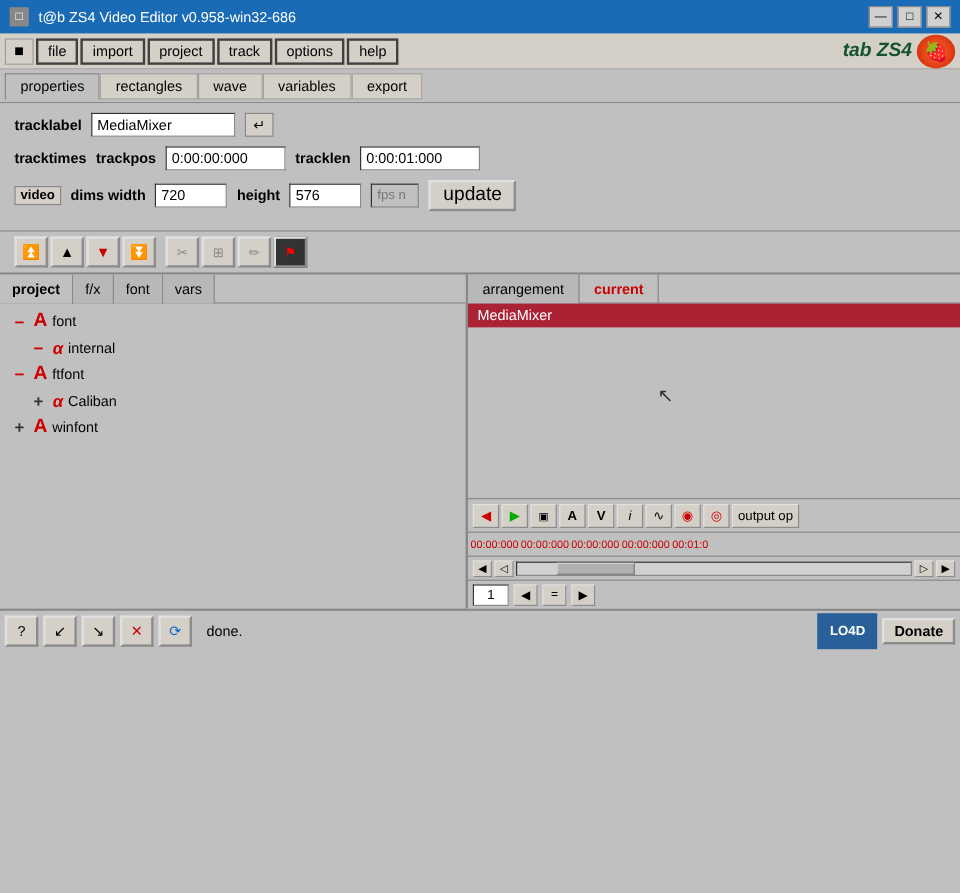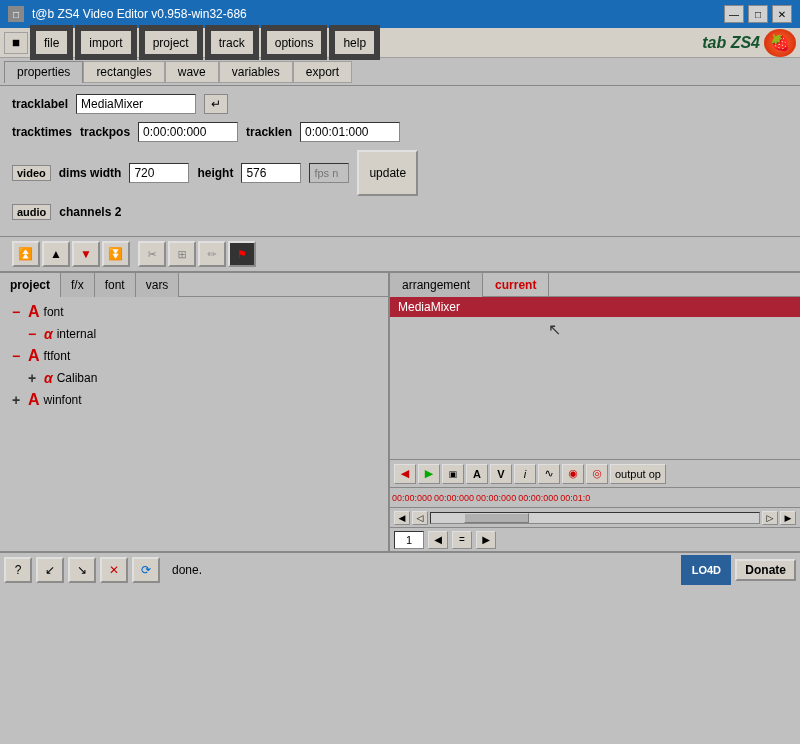--- a/index.html
+++ b/index.html
@@ -60,25 +60,25 @@
       background: #d4d0c8;
       height: 30px;
       display: flex;
       align-items: center;
       padding: 2px 4px;
       gap: 2px;
       border-bottom: 1px solid #a0a0a0;
     }
     .menu-btn {
       background: #d4d0c8;
-      border: 6px solid #404040;
+      border: 2px solid #404040;
       padding: 2px 8px;
       cursor: pointer;
       font-size: 12px;
-      height: 35px;
+      height: 22px;
       display: flex;
       align-items: center;
     }
     .menu-icon-btn {
       background: #d4d0c8;
       border: 1px solid #a0a0a0;
       width: 24px;
       height: 22px;
       display: flex;
       align-items: center;
@@ -168,23 +168,23 @@
       background: #d4d0c8;
       border: 1px solid #888;
       padding: 1px 4px;
       font-size: 11px;
       font-weight: bold;
     }
 
     .update-btn {
       background: #d4d0c8;
       border: 2px outset #e0e0e0;
-      padding: 14px 10px;
-      cursor: pointer;
-      font-size: 12px;
+      padding: 2px 10px;
+      cursor: pointer;
+      font-size: 16px;
     }
 
     .fps-input {
       width: 40px;
       background: #c0c0c0;
       border: 1px inset #888;
       padding: 1px 4px;
       font-size: 11px;
       height: 20px;
       color: #666;
@@ -548,24 +548,20 @@
   <div class="prop-row">
     <span class="small-tag">video</span>
     <span class="prop-label">dims width</span>
     <input class="prop-input" type="text" style="width: 60px;" value="720">
     <span class="prop-label">height</span>
     <input class="prop-input" type="text" style="width: 60px;" value="576">
     <input class="fps-input" type="text" placeholder="fps n" style="">
     <button class="update-btn">update</button>
   </div>
 
-  <div class="prop-row" style="margin-top:8px;">
-    <span class="small-tag">audio</span>
-    <span class="prop-label">channels 2</span>
-  </div>
 </div>
 
 <div class="toolbar-row">
   <button class="tool-btn" style="font-size:12px;">⏫</button>
   <button class="tool-btn" style="font-size:12px;">▲</button>
   <button class="tool-btn" style="font-size:12px; color:#cc0000;">▼</button>
   <button class="tool-btn" style="font-size:12px; color:#cc0000;">⏬</button>
   <div class="tool-separator"></div>
   <button class="tool-btn" style="font-size:11px; color:#888;">✂</button>
   <button class="tool-btn" style="font-size:11px; color:#888;">⊞</button>

